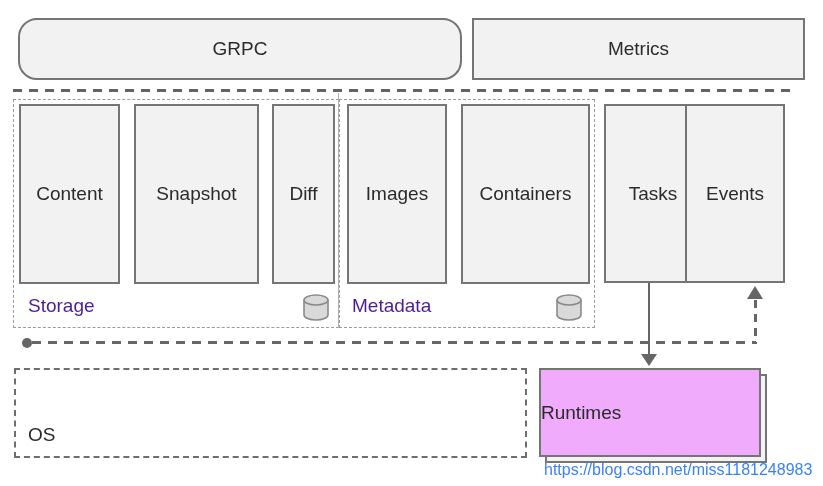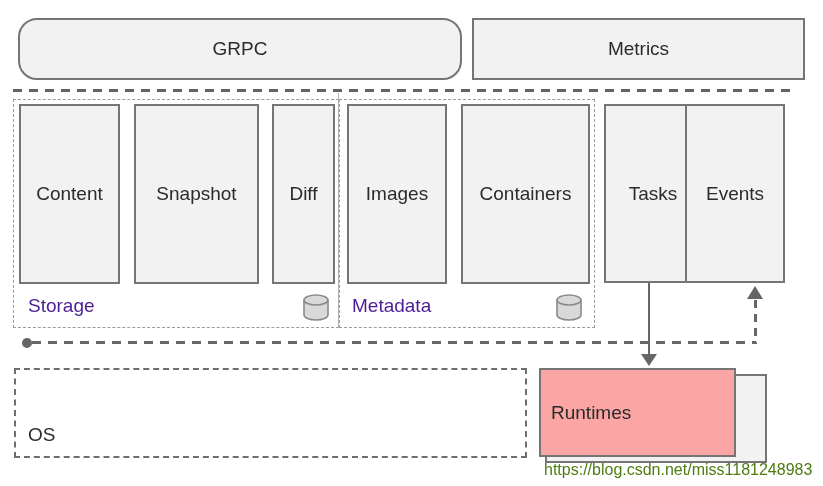--- a/index.html
+++ b/index.html
@@ -93,29 +93,29 @@
   }
   .os-label{
     position:absolute;left:28px;top:424px;font-size:19px;color:#2b2b2b;
   }
   
   .runtimes-back{
     position:absolute;left:545px;top:374px;width:222px;height:89px;
     background:#f2f2f2;border:2px solid #757575;box-sizing:border-box;
   }
   .runtimes-front{
-    position:absolute;left:539px;top:368px;width:197px;height:89px;
-    background:#fca5a5;border:2px solid #757575;box-sizing:border-box;
+    position:absolute;left:539px;top:368px;width:222px;height:89px;
+    background:#f0abfc;border:2px solid #757575;box-sizing:border-box;
     display:flex;align-items:center;justify-content:flex-start;
-    padding-left:10px;font-size:19px;color:#2b2b2b;
+    font-size:19px;color:#2b2b2b;
   }
   
   .watermark{
     position:absolute;left:544px;top:461px;
-    font-size:16px;color:#4d7c0f;letter-spacing:0px;
+    font-size:16px;color:#3b82f6;letter-spacing:0px;
     white-space:nowrap;z-index:10;
   }
 </style>
 </head>
 <body>
 
 <div id="canvas">
 
   <div class="box grpc">
     <span>GRPC</span>

